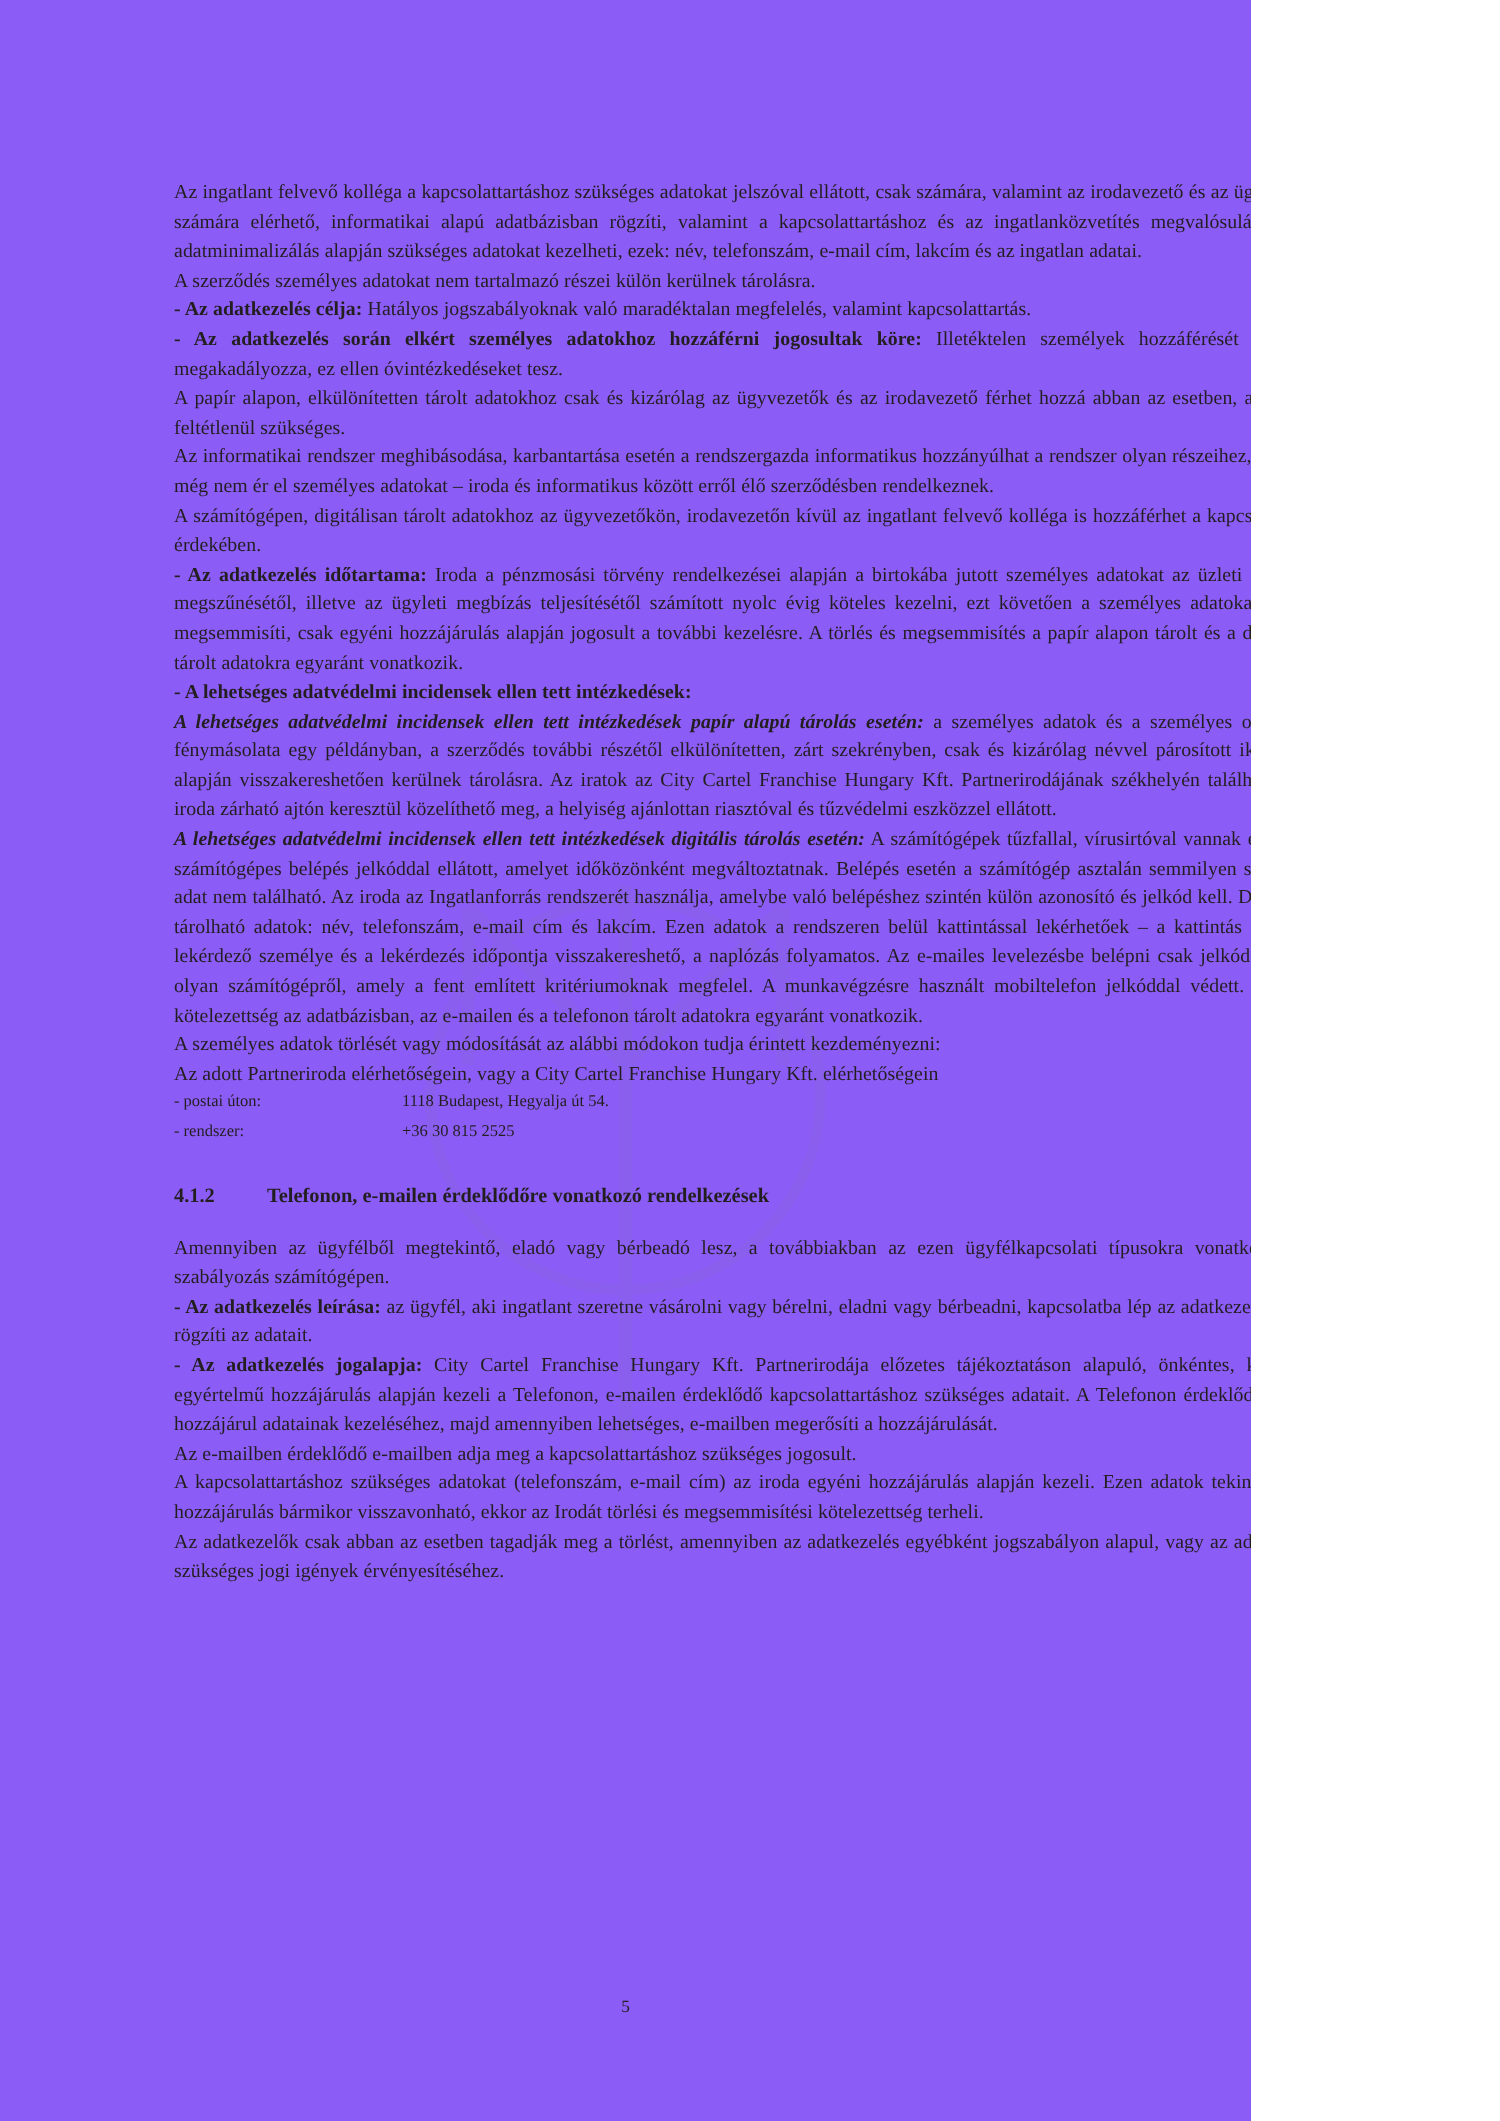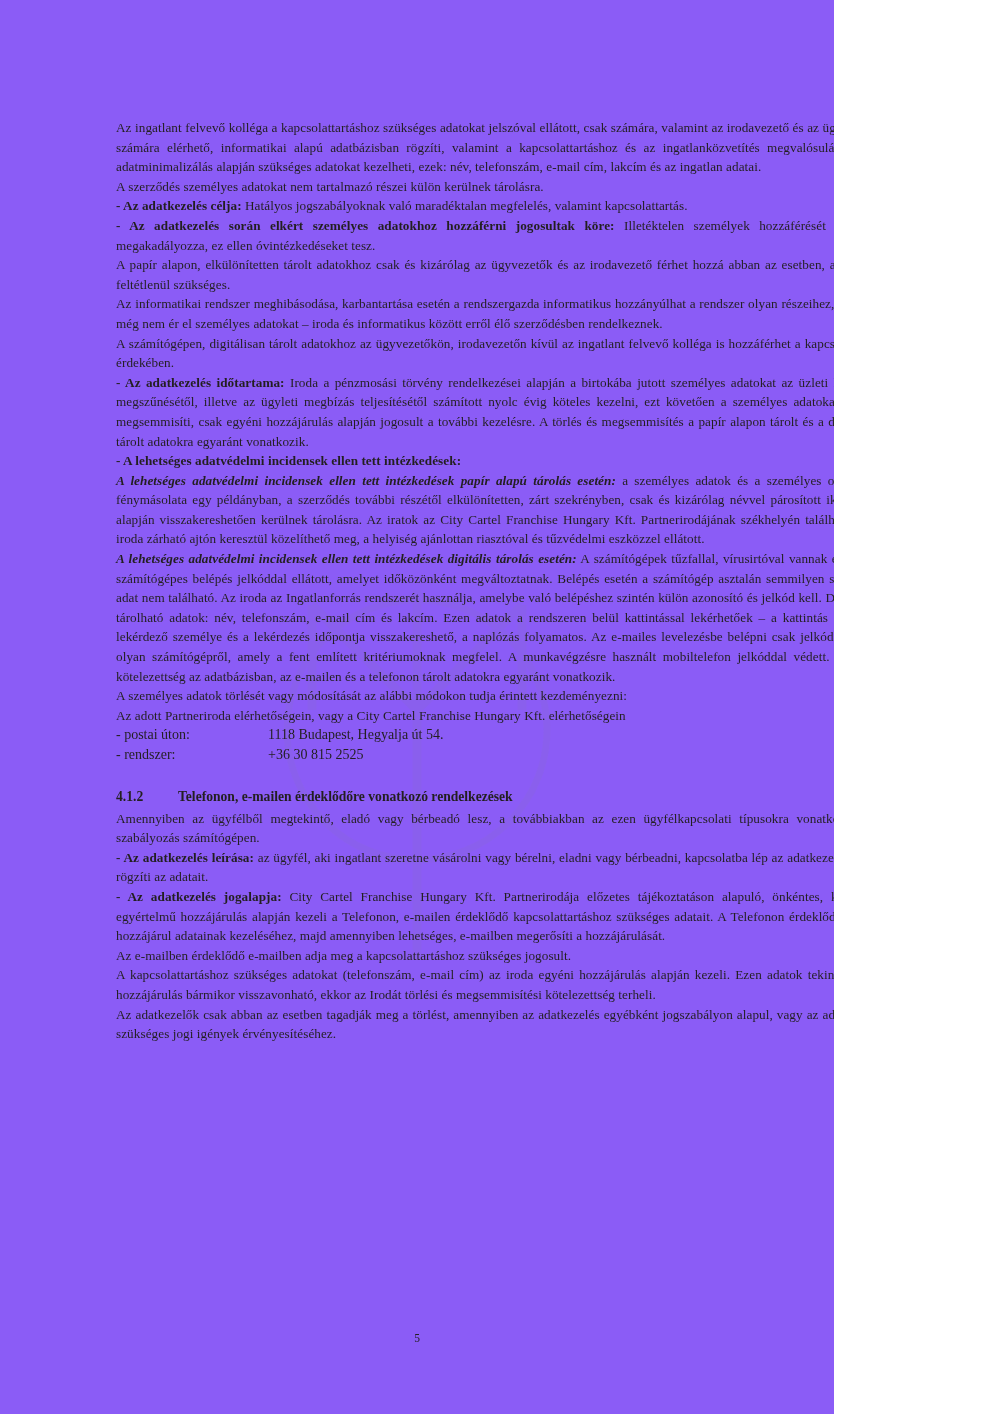--- a/index.html
+++ b/index.html
@@ -40,29 +40,29 @@
     font-size: 13.2px;
     line-height: 19.6px;
     text-align: justify;
     letter-spacing: 0.005em;
   }
   p.blk { text-align: justify; }
   .bold { font-weight: bold; }
   .bolditalic { font-weight: bold; font-style: italic; }
   .heading {
     margin-top: 22px;
-    margin-bottom: 3px;
+    margin-bottom: 16px;
     font-size: 13.6px;
     font-weight: bold;
     line-height: 19px;
   }
   .heading .num { display: inline-block; min-width: 62px; }
   .contact {
     display: flex;
-    font-size: 14px;
+    font-size: 11px;
     line-height: 19.6px;
   }
   .contact .label { width: 152px; flex: 0 0 152px; }
   .contact .value { flex: 1 1 auto; }
   .pagenum {
     position: absolute;
     left: 0;
     right: 0;
     top: 1332px;
     text-align: center;

